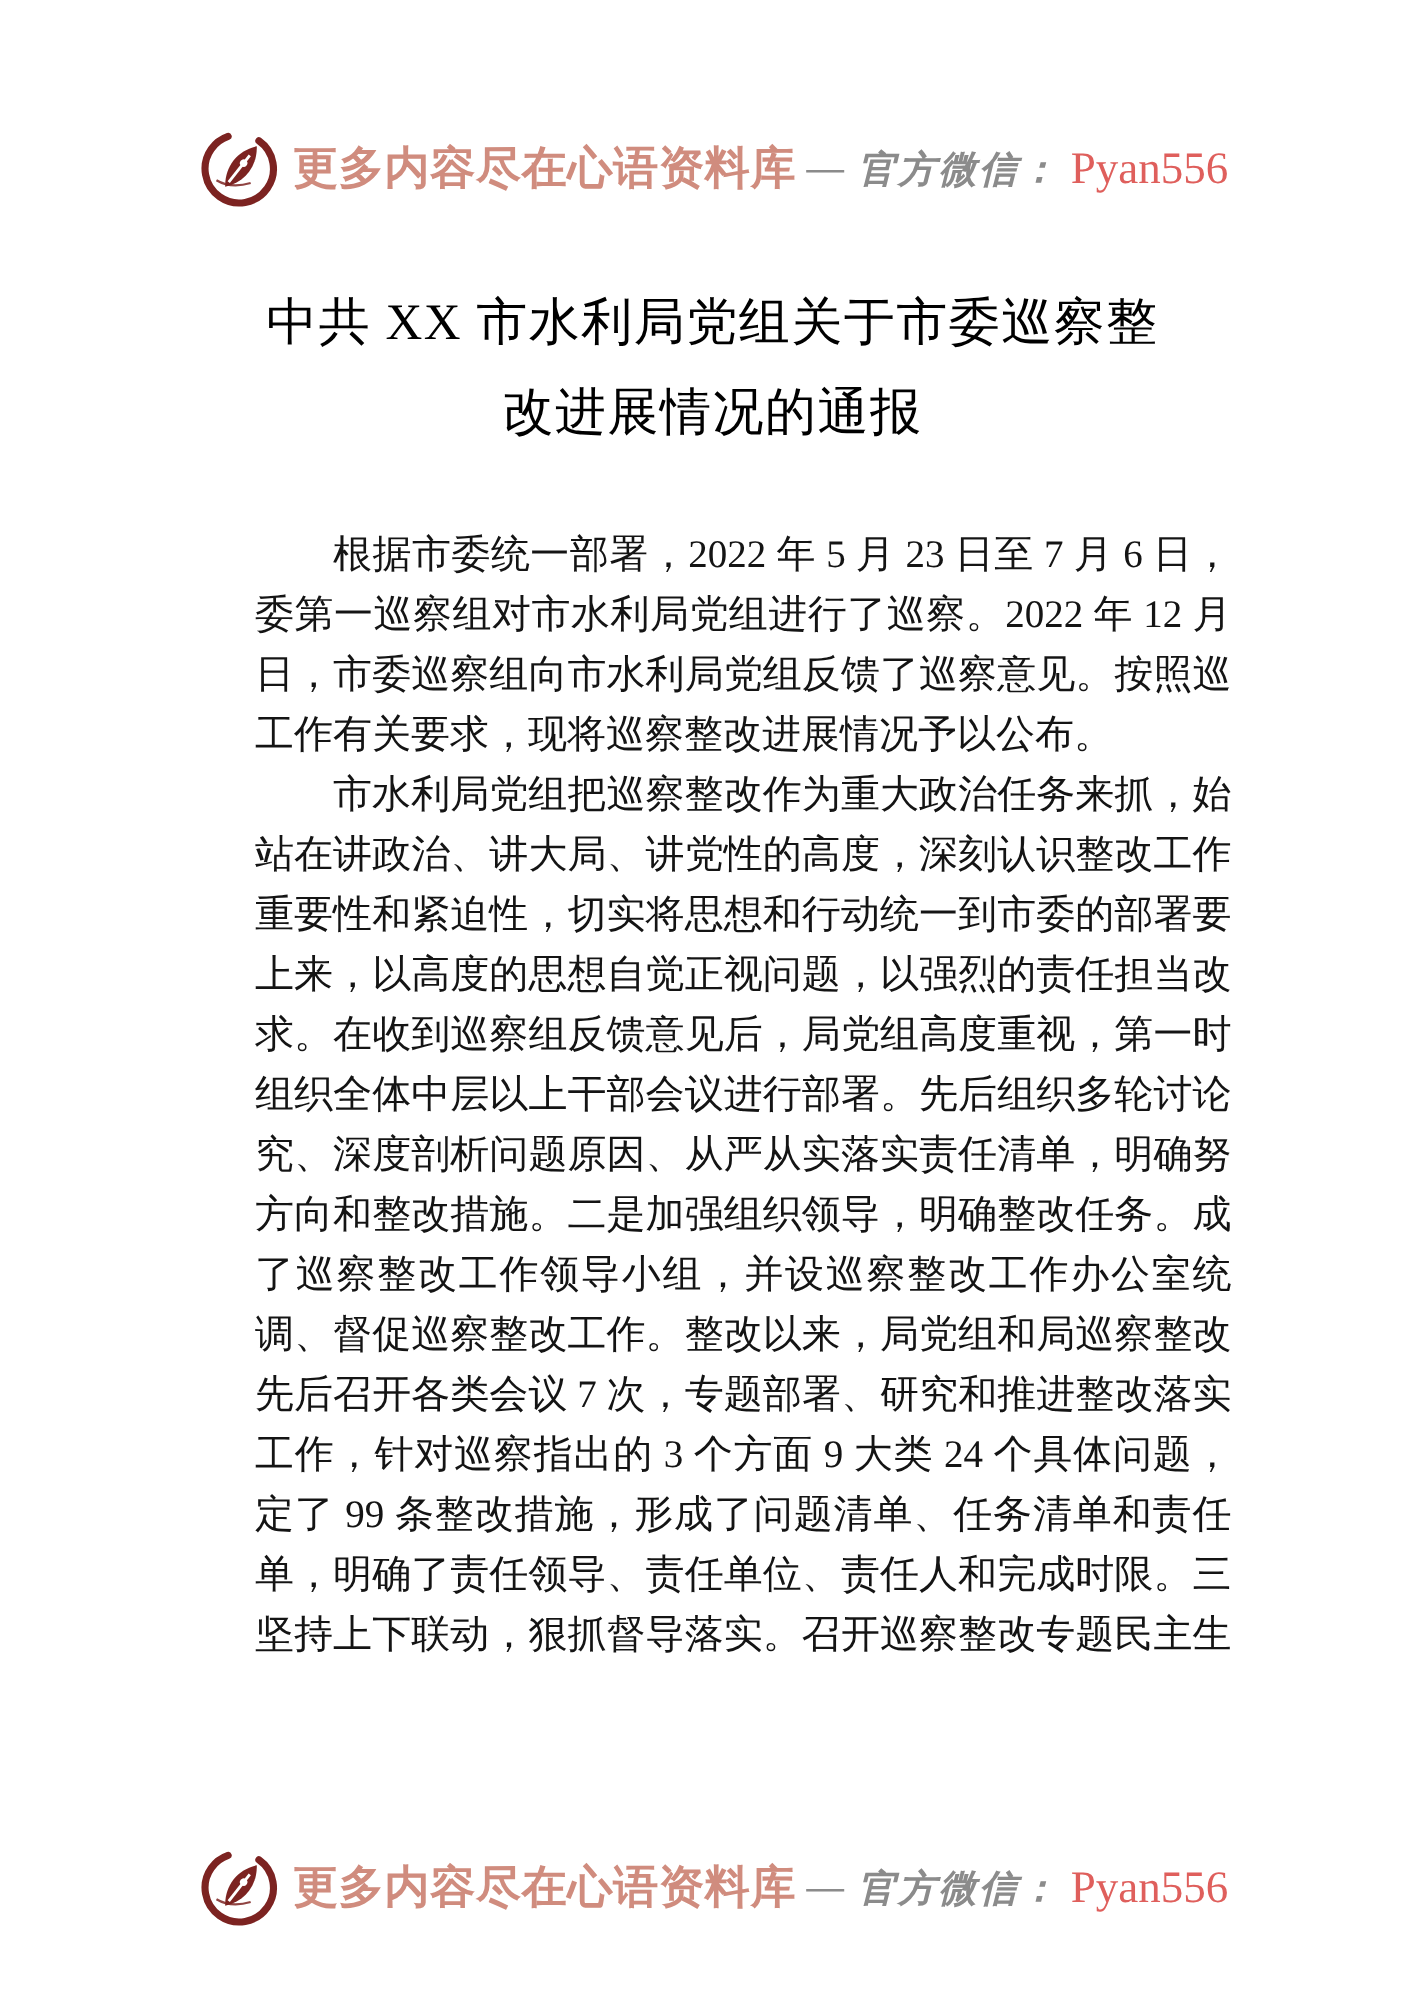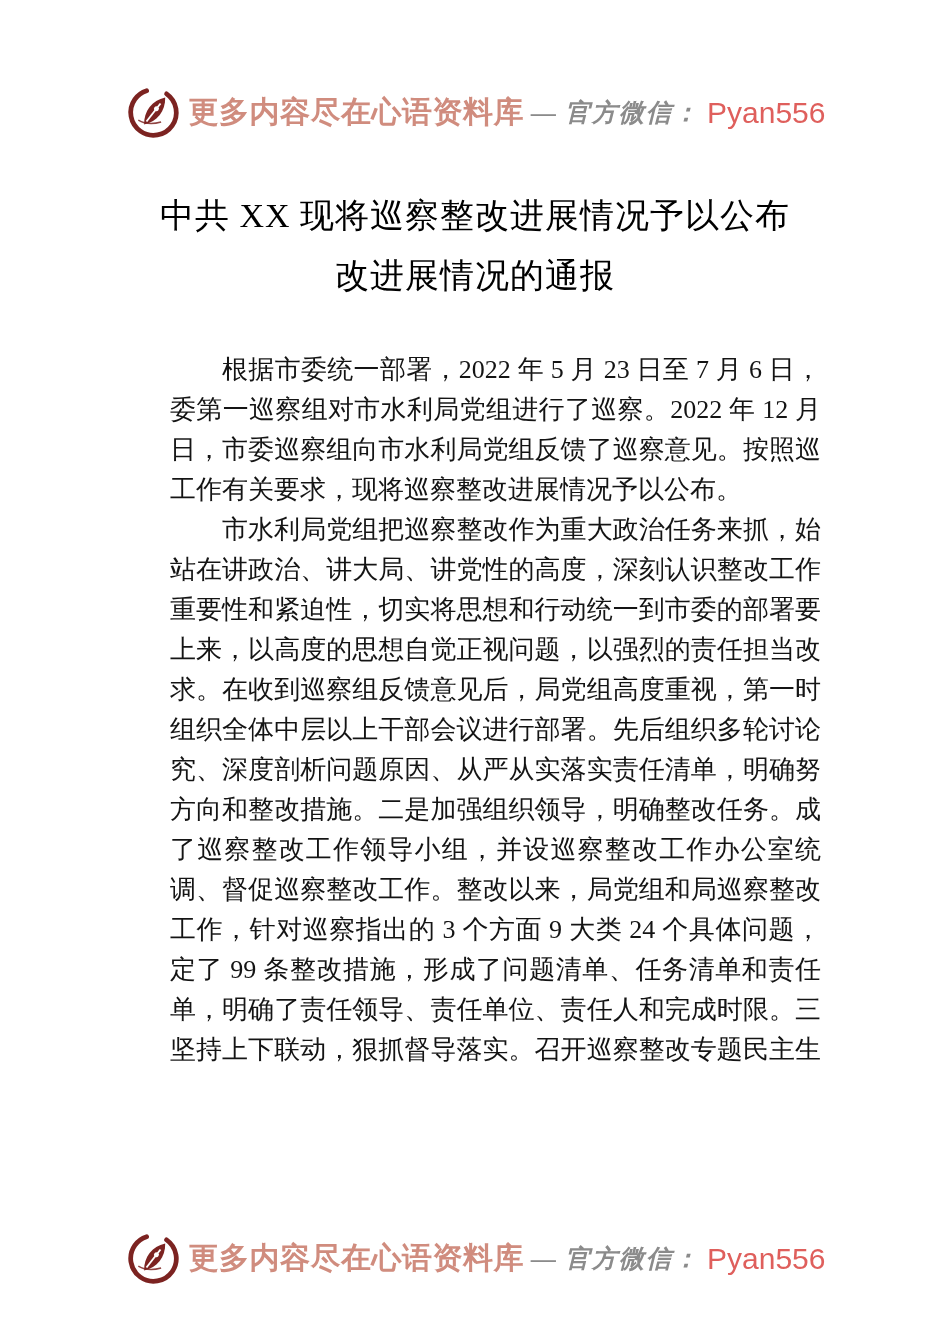--- a/index.html
+++ b/index.html
@@ -42,21 +42,21 @@
     color: var(--label);
     font-size: 25px;
     font-weight: 600;
     font-style: italic;
     letter-spacing: 2px;
     font-family: "Liberation Serif", "DejaVu Serif", serif;
   }
   .wm-id {
     color: var(--wid);
     font-size: 30px;
-    font-family: Liberation Sans, sans-serif;
+    font-family: Liberation Serif, serif;
   }
   .logo-stroke { stroke: var(--logo); fill: none; }
   .logo-fill { fill: var(--logo); }
   .title {
     position: absolute;
     top: 186px;
     left: 130px;
     width: 690px;
     text-align: center;
     color: #000000;
@@ -98,39 +98,40 @@
       </g>
       <path class="logo-stroke" d="M14 38 q10 6 24 2" stroke-width="1.6" opacity="0.85"></path>
     </svg>
     <span class="wm-brand">更多内容尽在心语资料库</span>
     <span class="wm-sep">—</span>
     <span class="wm-label">官方微信：</span>
     <span class="wm-id">Pyan556</span>
   </div>
 
   <div class="title">
-    <div class="title-line">中共 XX 现将巡察整改进展情况予以公布</div>
+    <div class="title-line">中共 XX 市水利局党组关于市委巡察整</div>
     <div class="title-line">改进展情况的通报</div>
   </div>
 
   <div class="body-text" id="body-text">
       <div class="line first">根据市委统一部署，2022 年 5 月 23 日至 7 月 6 日，市</div>
       <div class="line">委第一巡察组对市水利局党组进行了巡察。2022 年 12 月 6</div>
       <div class="line">日，市委巡察组向市水利局党组反馈了巡察意见。按照巡察</div>
       <div class="line plain">工作有关要求，现将巡察整改进展情况予以公布。</div>
       <div class="line first">市水利局党组把巡察整改作为重大政治任务来抓，始终</div>
       <div class="line">站在讲政治、讲大局、讲党性的高度，深刻认识整改工作的</div>
       <div class="line">重要性和紧迫性，切实将思想和行动统一到市委的部署要求</div>
       <div class="line">上来，以高度的思想自觉正视问题，以强烈的责任担当改正</div>
       <div class="line">求。在收到巡察组反馈意见后，局党组高度重视，第一时间</div>
       <div class="line">组织全体中层以上干部会议进行部署。先后组织多轮讨论研</div>
       <div class="line">究、深度剖析问题原因、从严从实落实责任清单，明确努力</div>
       <div class="line">方向和整改措施。二是加强组织领导，明确整改任务。成立</div>
       <div class="line">了巡察整改工作领导小组，并设巡察整改工作办公室统筹、 协</div>
       <div class="line">调、督促巡察整改工作。整改以来，局党组和局巡察整改办</div>
+      <div class="line">先后召开各类会议 7 次，专题部署、研究和推进整改落实</div>
       <div class="line">工作，针对巡察指出的 3 个方面 9 大类 24 个具体问题，确</div>
       <div class="line">定了 99 条整改措施，形成了问题清单、任务清单和责任清</div>
       <div class="line">单，明确了责任领导、责任单位、责任人和完成时限。三是</div>
       <div class="line plain">坚持上下联动，狠抓督导落实。召开巡察整改专题民主生活</div>
     </div>
 
   <div class="wm footer">
     <svg class="wm-logo" width="57" height="57" viewBox="0 0 60 60">
       <circle class="logo-stroke" cx="30" cy="30" r="24" stroke-width="5" stroke-dasharray="128 23" stroke-linecap="round" transform="rotate(-55 30 30)"></circle>
       <g transform="rotate(38 30 30)">

